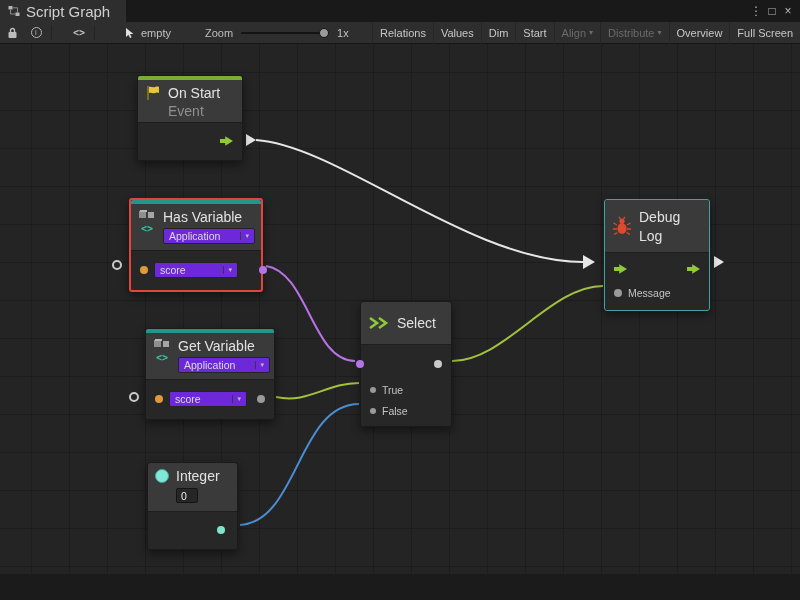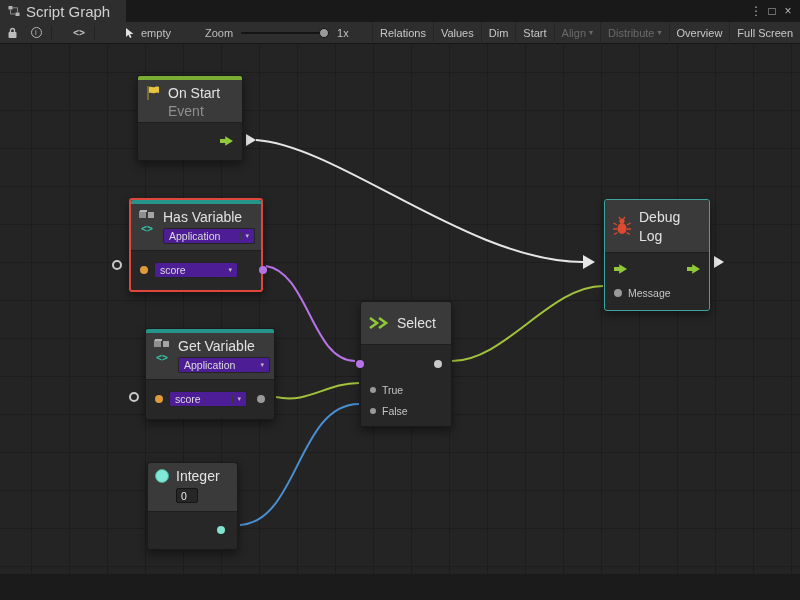--- a/index.html
+++ b/index.html
@@ -51,21 +51,21 @@
   .dot { width:8px; height:8px; border-radius:50%; flex:0 0 auto; }
   .dot.small { width:6px; height:6px; }
   .dot.orange { background:#de9b3c; }
   .dot.purple { background:#b573e6; }
   .dot.gray   { background:#9a9a9a; }
   .dot.cyan   { background:#7fe3cf; }
   .dot.white  { background:#c9c9c9; }
   .edge-right { position:absolute; right:-6px; top:50%; transform:translateY(-50%); }
   .edge-left  { position:absolute; left:-5px;  top:50%; transform:translateY(-50%); }
   .inner-right{ position:absolute; right:9px;  top:50%; transform:translateY(-50%); }
-  .dropdown { display:inline-flex; align-items:center; gap:20px; background:#4c1d95; border:1px solid #242424; border-radius:2px; padding:1px 5px; font-size:10.5px; color:#dcdcdc; height:16px; cursor:default; }
+  .dropdown { display:inline-flex; align-items:center; gap:20px; background:#6d28d9; border:1px solid #242424; border-radius:2px; padding:1px 5px; font-size:10.5px; color:#dcdcdc; height:16px; cursor:default; }
   .dropdown .dd-caret { font-size:7px; color:#bdbdbd; border-left:1px solid #383838; padding-left:4px; }
   .flow-arrow { width:13px; height:11px; background:#8fc93a; clip-path:polygon(0 32%,40% 32%,40% 6%,100% 50%,40% 94%,40% 68%,0 68%); flex:0 0 auto; }
   .plabel { font-size:10.5px; color:#c4c4c4; }
   .value-field { width:22px; height:15px; background:#262626; border:1px solid #151515; border-radius:2px; color:#ececec; font-size:10.5px; display:flex; align-items:center; padding-left:4px; }
   .int-circle { width:14px; height:14px; border-radius:50%; background:#7fe8d6; border:1px solid #4aa896; }
   .ring { position:absolute; width:10px; height:10px; border:2px solid #c9c9c9; border-radius:50%; }
 </style>
 </head>
 <body>
 

